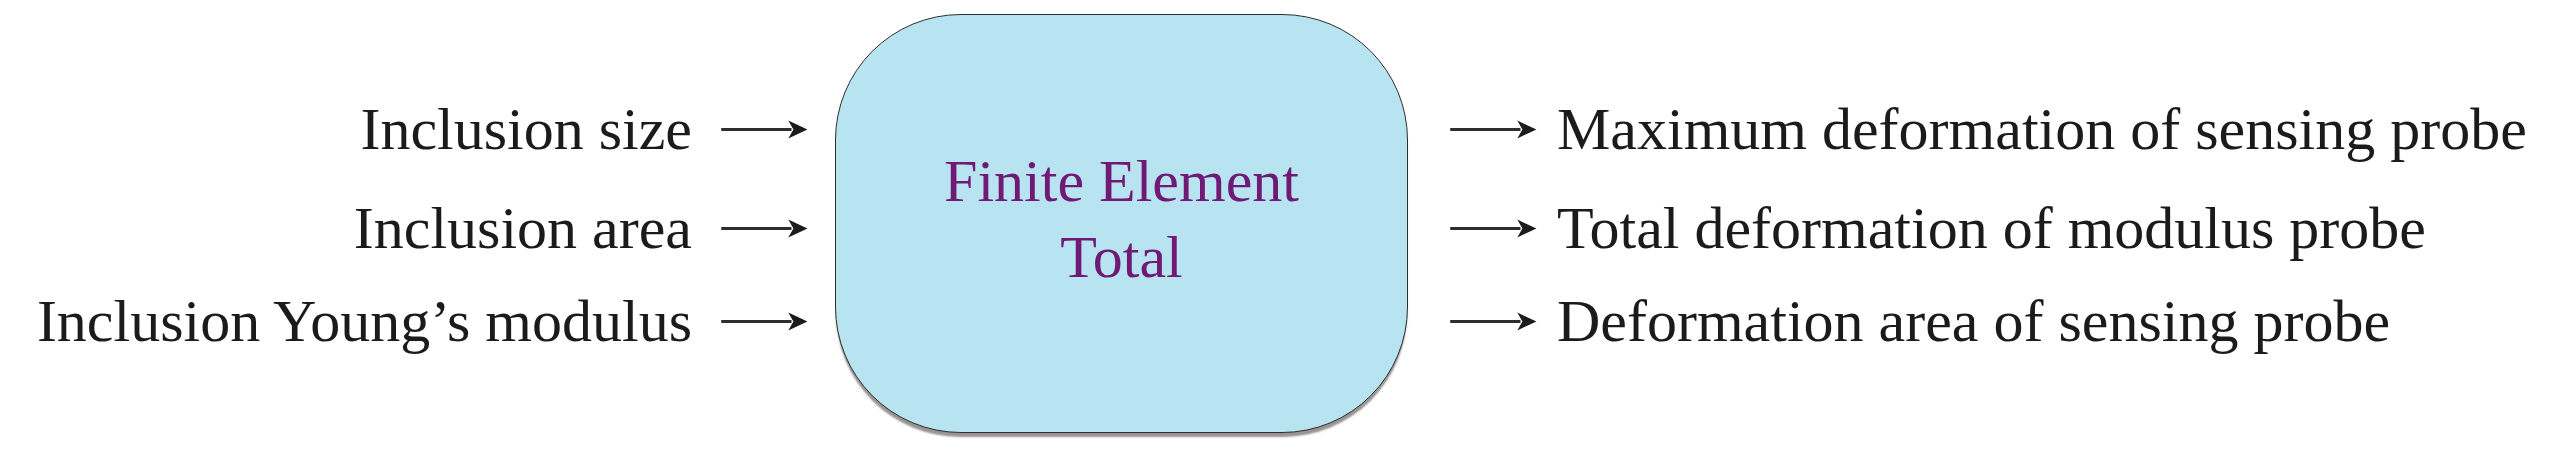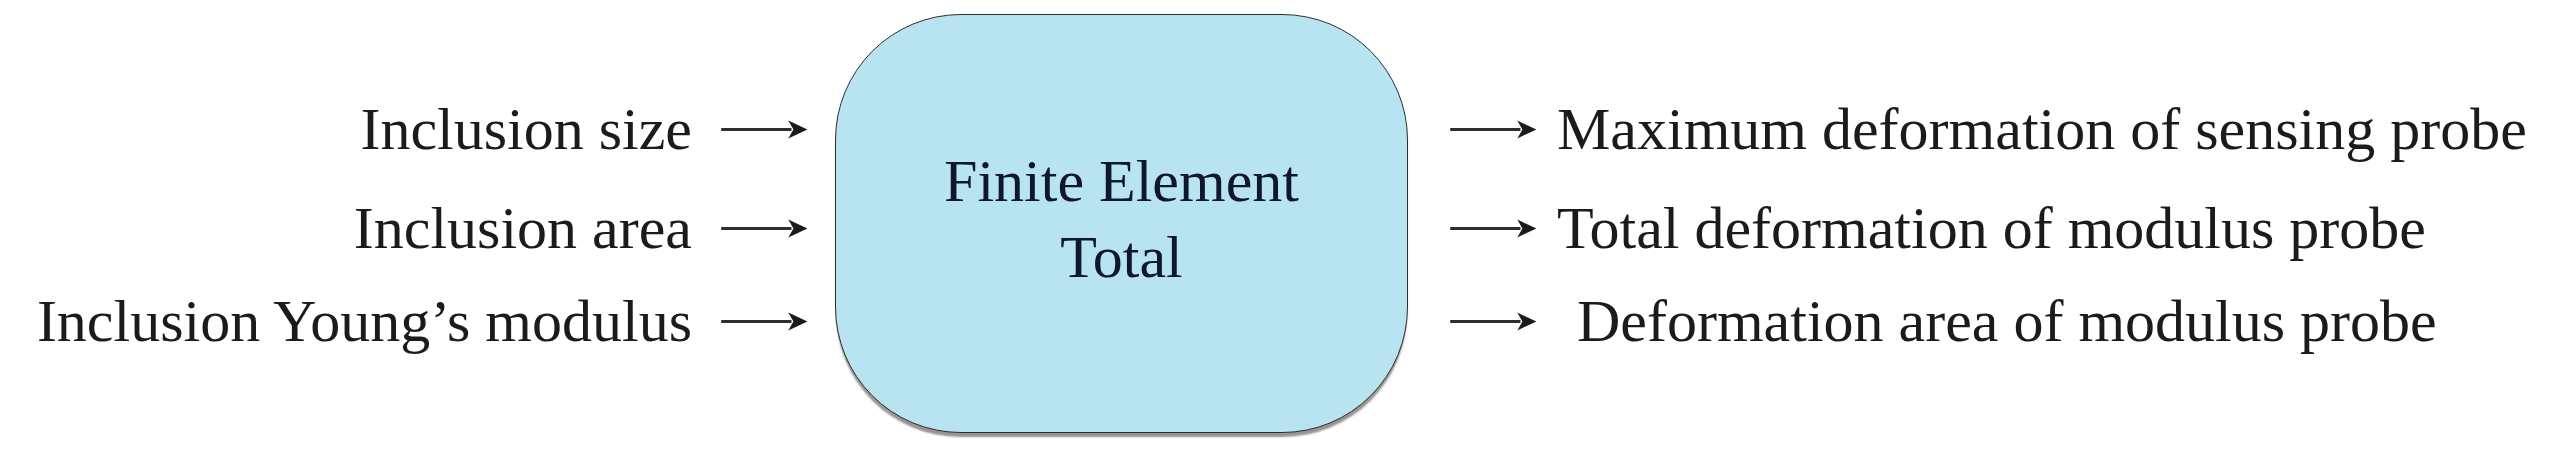--- a/index.html
+++ b/index.html
@@ -21,21 +21,21 @@
     height: 84px;
     line-height: 84px;
     font-size: 60px;
     white-space: nowrap;
     color: #1b1b1b;
   }
   .input-label  { right: 1884px; text-align: right; }
   .output-label { left: 1557px;  text-align: left;  }
   .row-1 { top: 87px; }
   .row-2 { top: 186px; }
-  .row-3 { top: 279px; margin-left: 20px; }
+  .row-3 { top: 279px; }
   .arrow {
     position: absolute;
     width: 90px;
     height: 23px;
   }
   .arrow-left  { left: 719px; }
   .arrow-right { left: 1448px; }
   .arrow-r1 { top: 118px; }
   .arrow-r2 { top: 217px; }
   .arrow-r3 { top: 310px; }
@@ -53,21 +53,21 @@
     display: flex;
     flex-direction: column;
     align-items: center;
     justify-content: center;
     padding-bottom: 10.3px;
   }
   .fem-line {
     font-size: 60px;
     line-height: 76px;
     text-align: center;
-    color: #0f172a;
+    color: #701a75;
     white-space: nowrap;
   }
 </style>
 </head>
 <body>
 
 <div class="canvas">
 
   <div class="label-row input-label row-1">Inclusion size</div>
   <div class="label-row input-label row-2">Inclusion area</div>
@@ -99,16 +99,16 @@
     <line x1="3" y1="18" x2="113" y2="18" stroke="#2e2e2e" stroke-width="5"></line>
     <polygon points="108,4 138,18 108,32 116,18" fill="#1b1b1b"></polygon>
   </svg>
   <svg class="arrow arrow-right arrow-r3" viewBox="0 0 140 36">
     <line x1="3" y1="18" x2="113" y2="18" stroke="#2e2e2e" stroke-width="5"></line>
     <polygon points="108,4 138,18 108,32 116,18" fill="#1b1b1b"></polygon>
   </svg>
 
   <div class="label-row output-label row-1">Maximum deformation of sensing probe</div>
   <div class="label-row output-label row-2">Total deformation of modulus probe</div>
-  <div class="label-row output-label row-3">Deformation area of modulus probe</div>
+  <div class="label-row output-label row-3">Deformation area of sensing probe</div>
 
 </div>
 
 
 </body></html>

